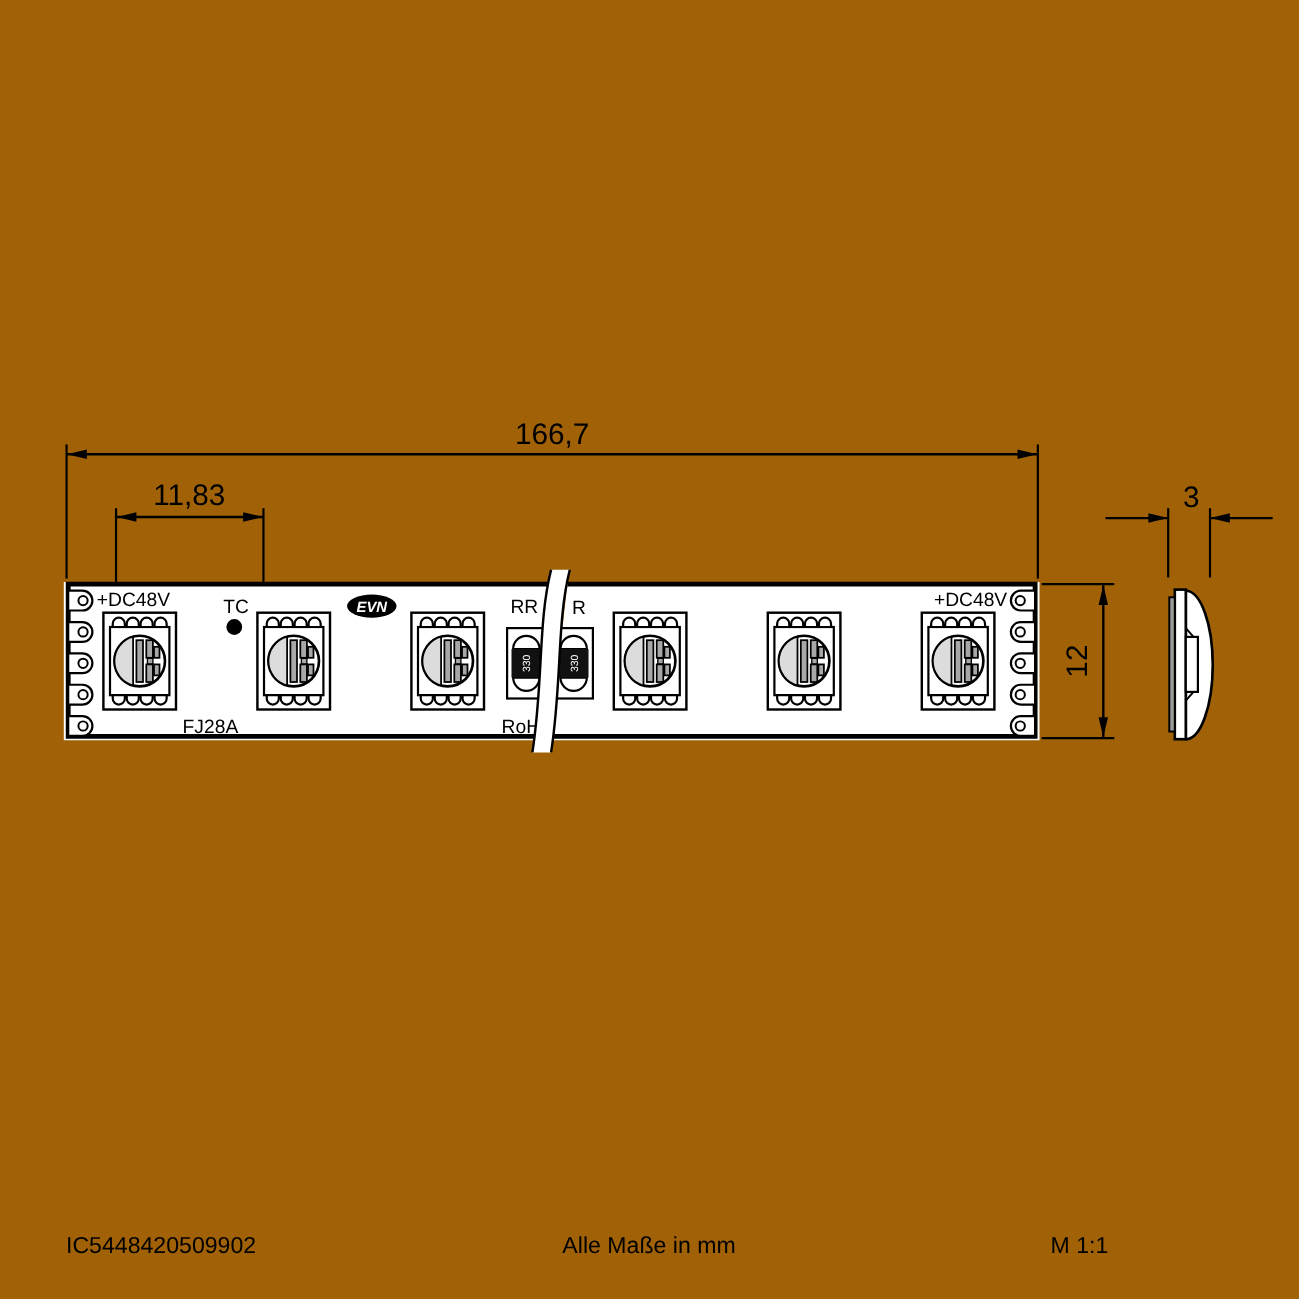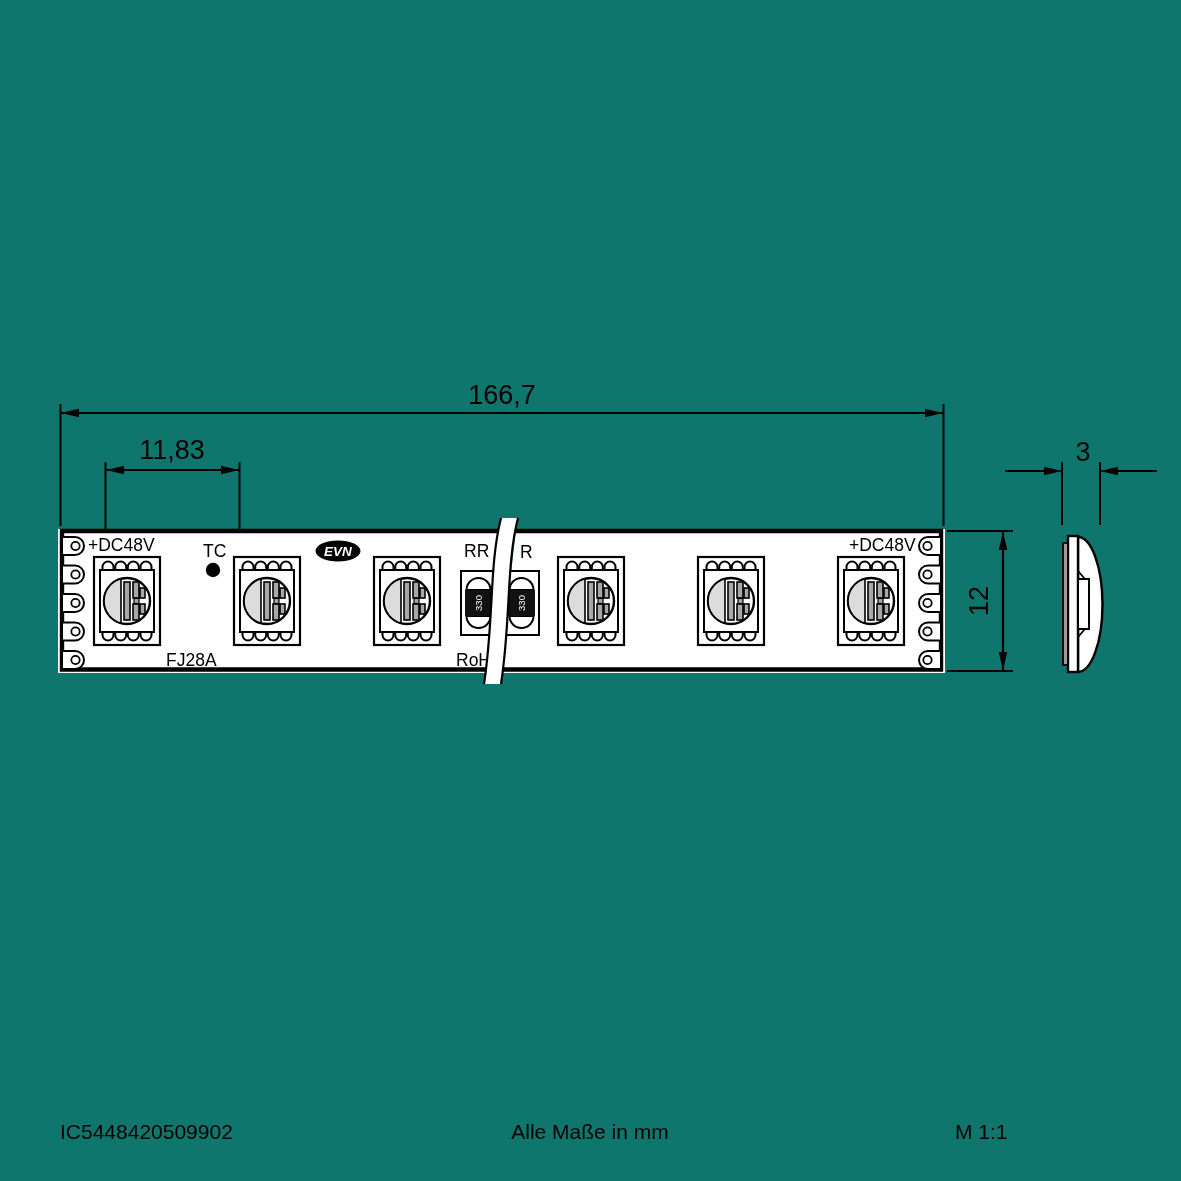--- a/index.html
+++ b/index.html
@@ -1,19 +1,19 @@
 <!DOCTYPE html>
 <html><head>
 <meta charset="utf-8">
 <style>
   html,body{margin:0;padding:0;background:#ffffff;}
   .canvas{
     position:relative;
     width:1181px;height:1181px;
-    background:#0f766e;
+    background:#a16207;
     font-family:"Liberation Sans", sans-serif;
     overflow:hidden;
   }
   svg text{
     font-family:"Liberation Sans", sans-serif;
     fill:#000;
   }
   .dim-text{font-size:27px;}
   .label-text{font-size:17.5px;}
   .footer-text{font-size:21px;}

